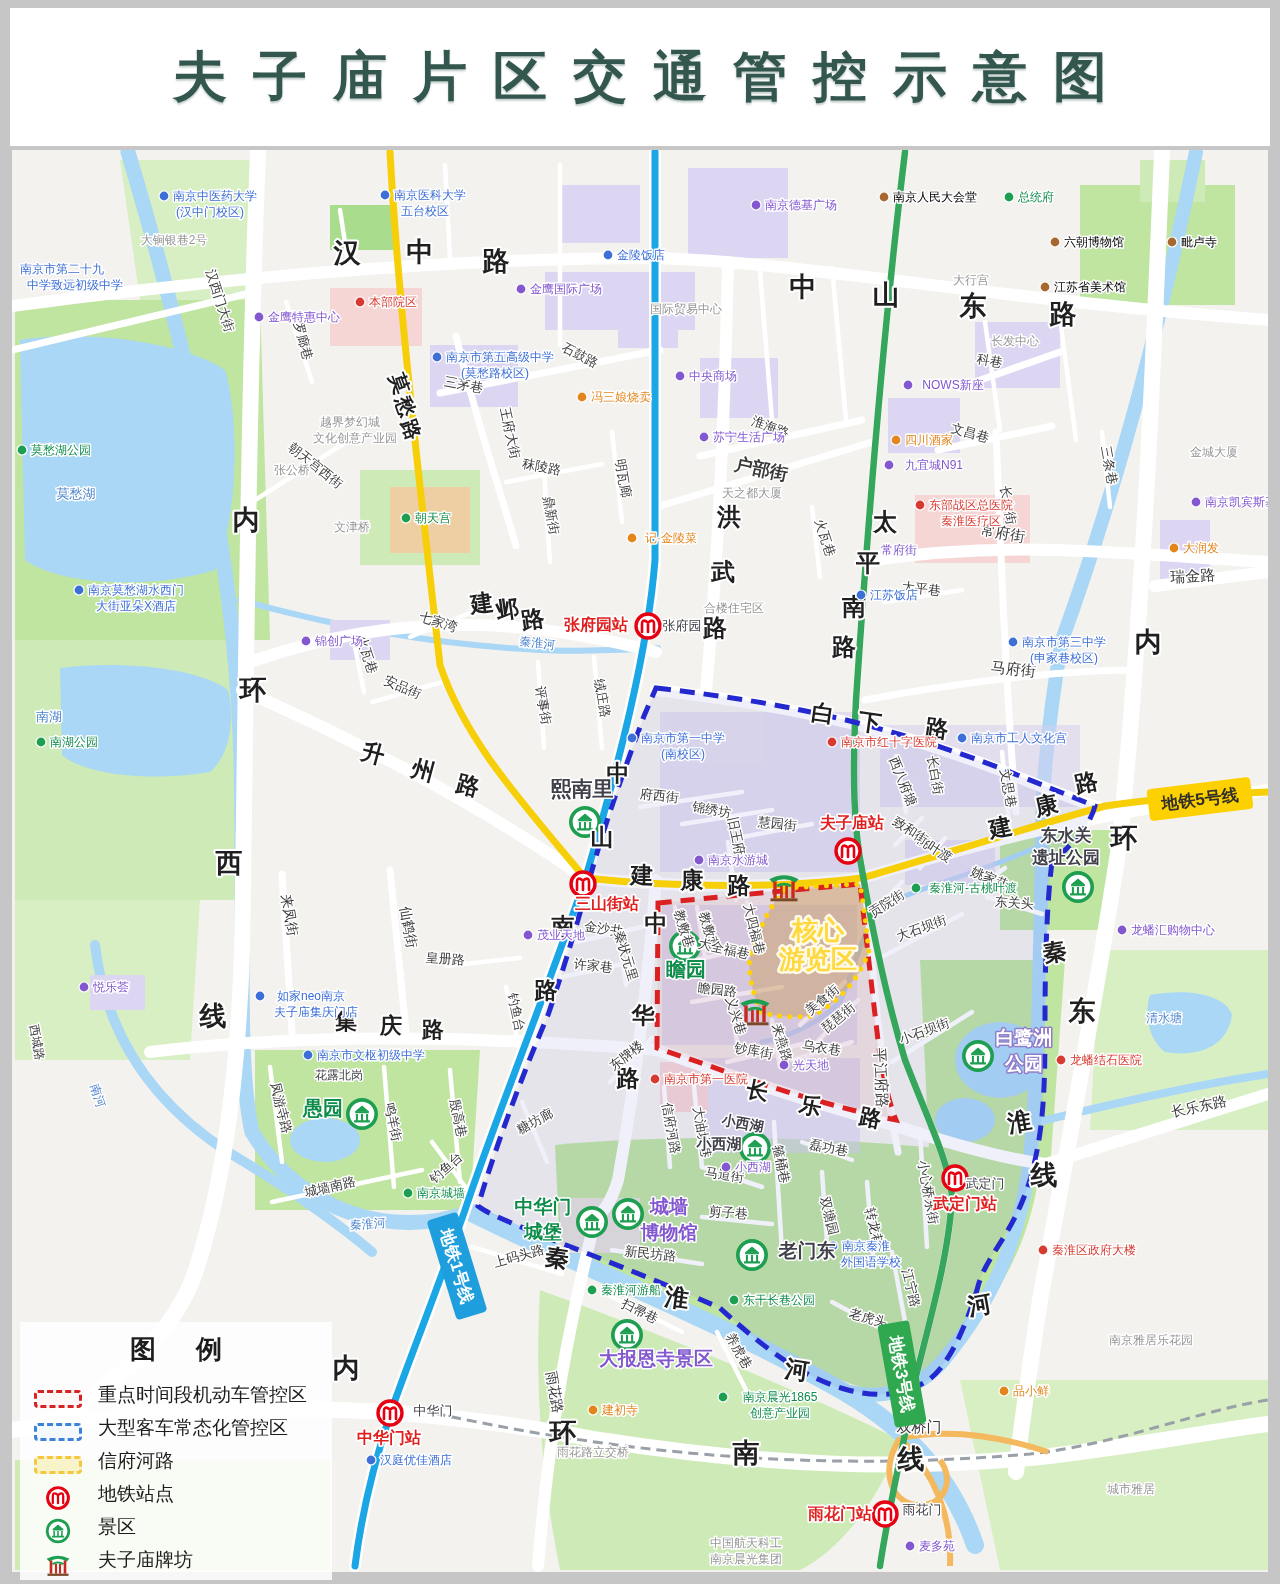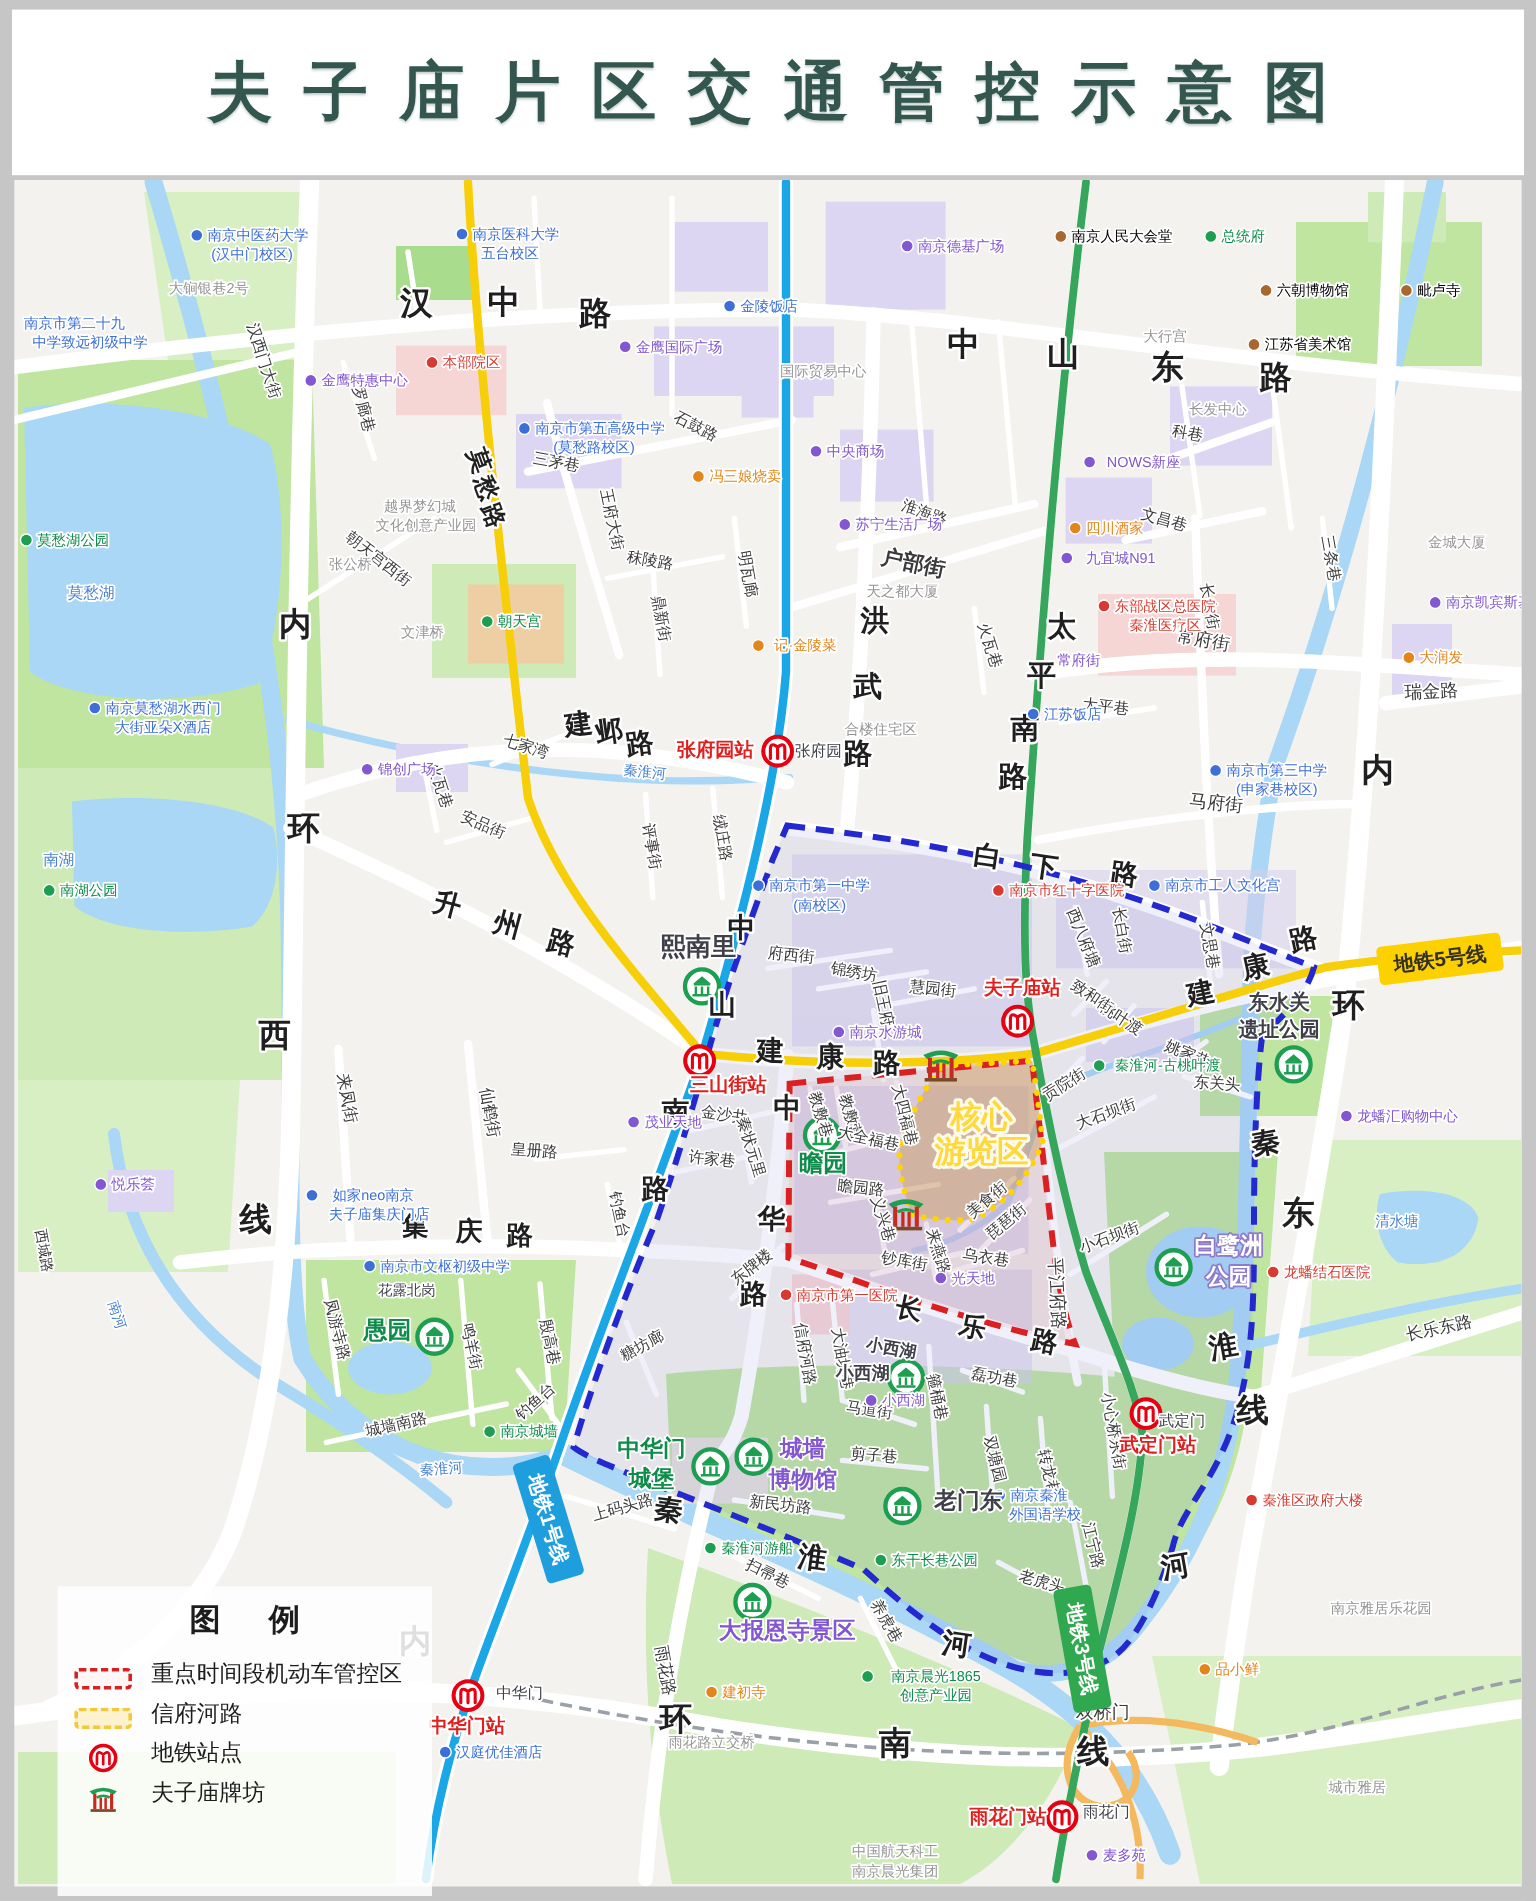--- a/index.html
+++ b/index.html
@@ -20,21 +20,21 @@
   text.pu{fill:#8257cf;}
   text.bl{fill:#3d6fd6;}
   text.or{fill:#e2861c;}
   text.re{fill:#d73a31;}
   text.gy{fill:#969696;}
   text.rl{fill:#e01f1f;stroke-width:3.5px;font-weight:bold;}
   text.dk{fill:#40404a;}
   text.wh{fill:#ffffff;stroke:#8f7cc9;}
   text.yl{fill:#ffd83d;stroke:#fffbe8;stroke-width:5px;}
   
-  .legend{position:absolute;left:8px;top:1172px;width:312px;height:252px;background:rgba(255,255,255,.86);padding:6px 0 0 0;margin-left:28px;}
+  .legend{position:absolute;left:8px;top:1172px;width:312px;height:252px;background:rgba(255,255,255,.86);padding:6px 0 0 0;}
   .legend .lg-title{text-align:center;font-size:26px;font-weight:bold;color:#1c1c1c;letter-spacing:40px;padding-left:40px;margin:4px 0 8px 0;}
   .lg-row{display:flex;align-items:flex-end;height:33px;padding-left:14px;}
   .lg-swatch{width:48px;min-width:48px;height:18px;border-radius:4px;box-sizing:border-box;margin-right:16px;display:flex;align-items:center;justify-content:center;}
   .lg-swatch.sw-red{border:3px dashed #d62222;background:rgba(255,240,240,.5);}
   .lg-swatch.sw-blue{border:3px dashed #3b82d8;background:rgba(235,245,255,.5);}
   .lg-swatch.sw-yellow{border:3px dashed #f3c83d;background:rgba(250,233,160,.5);}
   .lg-swatch.sw-icon{border:none;background:transparent;}
   .lg-label{font-size:19px;color:#1d1d1d;white-space:nowrap;}
 </style>
 </head>
@@ -636,31 +636,45 @@
     </svg>
 
     <div class="legend">
       <div class="lg-title">图例</div>
       <div id="legend-rows">
           <div class="lg-row">
             <div class="lg-swatch sw-red"></div>
             <div class="lg-label">重点时间段机动车管控区</div>
           </div>
           <div class="lg-row">
+            <div class="lg-swatch sw-blue"></div>
+            <div class="lg-label">大型客车常态化管控区</div>
+          </div>
+          <div class="lg-row">
             <div class="lg-swatch sw-yellow"></div>
             <div class="lg-label">信府河路</div>
           </div>
           <div class="lg-row">
             <div class="lg-swatch sw-icon">
               <svg width="26" height="26" viewBox="-15 -15 30 30">
                 <circle r="12" fill="#fff" stroke="#e60012" stroke-width="3.4"></circle>
                 <path d="M-6,6 V-2 Q-6,-7 -1.5,-4.5 L0,-3.2 L1.5,-4.5 Q6,-7 6,-2 V6 M0,-3.2 V6" fill="none" stroke="#e60012" stroke-width="2.6" stroke-linecap="round"></path>
               </svg>
             </div>
             <div class="lg-label">地铁站点</div>
+          </div>
+          <div class="lg-row">
+            <div class="lg-swatch sw-icon">
+              <svg width="26" height="26" viewBox="-15 -15 30 30">
+                <circle r="12.5" fill="#fff" stroke="#1d9e50" stroke-width="3.2"></circle>
+                <path d="M-6.5,-2 L0,-7.5 L6.5,-2 Z" fill="#1d9e50"></path>
+                <path d="M-6,-1.5 H6 M-4.5,0 V5.5 M0,0 V5.5 M4.5,0 V5.5 M-7,6.5 H7" fill="none" stroke="#1d9e50" stroke-width="1.8"></path>
+              </svg>
+            </div>
+            <div class="lg-label">景区</div>
           </div>
           <div class="lg-row">
             <div class="lg-swatch sw-icon">
               <svg width="28" height="28" viewBox="-16 -16 32 32">
                 <path d="M-13,-6 Q0,-13 13,-6 L10,-3 Q0,-9 -10,-3 Z" fill="#1d9e50"></path>
                 <path d="M-7,-1 Q0,-5 7,-1 L5.5,1 Q0,-2 -5.5,1 Z" fill="#1d9e50"></path>
                 <rect x="-9.5" y="-4" width="3" height="15" fill="#c62a21"></rect>
                 <rect x="6.5" y="-4" width="3" height="15" fill="#c62a21"></rect>
                 <rect x="-3.5" y="0" width="2.4" height="11" fill="#c62a21"></rect>
                 <rect x="1.1" y="0" width="2.4" height="11" fill="#c62a21"></rect>

